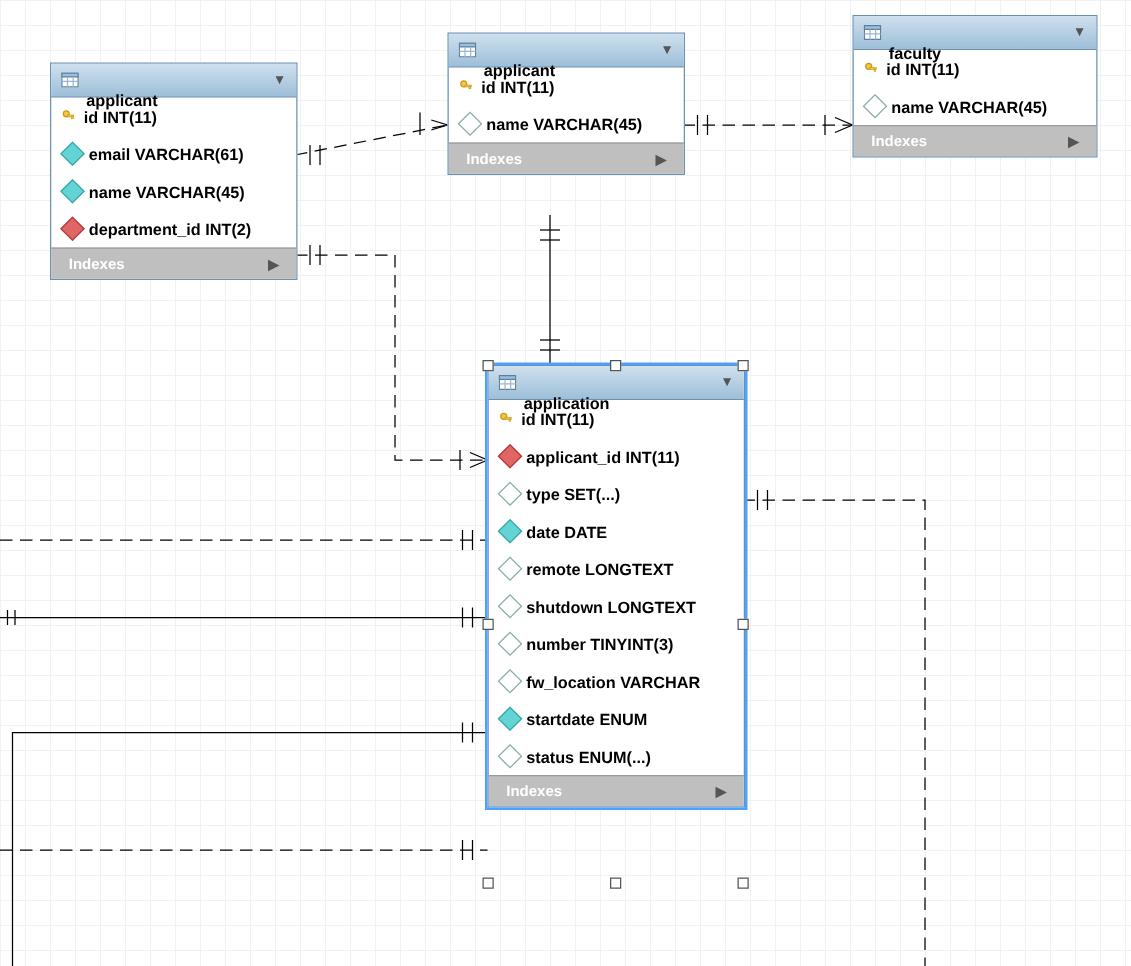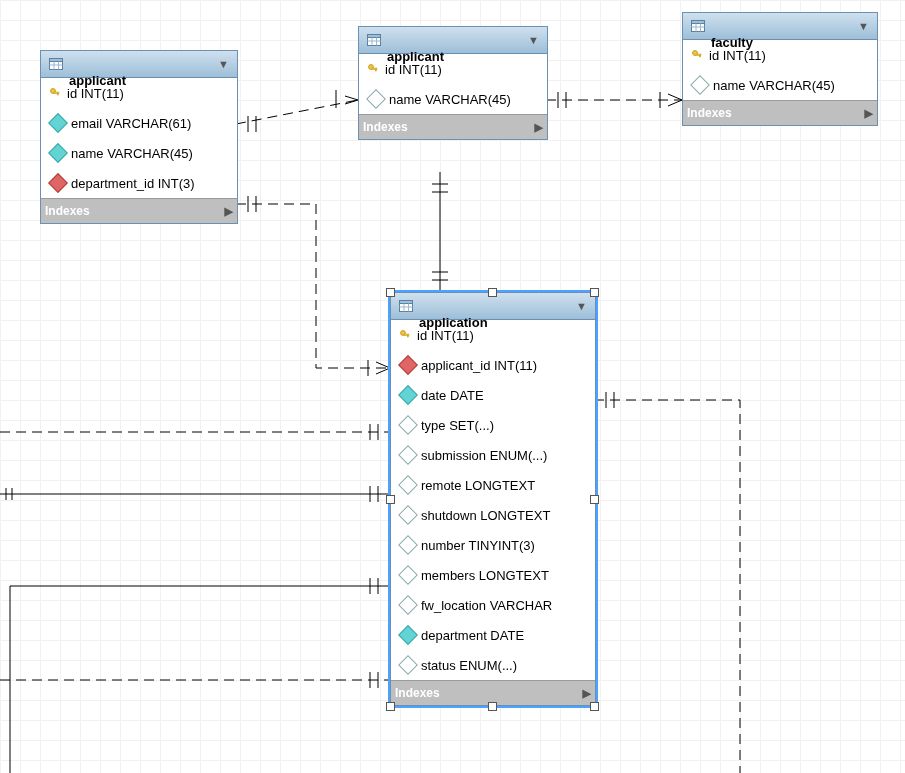--- a/index.html
+++ b/index.html
@@ -56,32 +56,33 @@
   .entity .title .chevron {
     font-size: 11px; color: #555;
   }
   .entity .indexes {
     background: #bfbfbf;
     color: #fff;
     height: 24px;
     display: flex;
     align-items: center;
     justify-content: space-between;
-    padding: 0 4px;
+    padding: 0 14px;
     font-weight: bold;
     font-size: 12px;
     border-top: 1px solid #9a9a9a;
   }
   .entity .indexes .chevron { font-size: 11px; color: #555; }
   .col {
     height: 30px;
     display: flex;
     align-items: center;
     padding: 0 8px;
     white-space: nowrap;
+    font-weight: bold;
   }
   .col .ic {
     width: 12px; height: 12px;
     margin-right: 6px;
     flex: 0 0 auto;
   }
   
   .diamond {
     transform: rotate(45deg);
     width: 8px; height: 8px;
@@ -200,21 +201,21 @@
       <div class="col">
         <span class="ic diamond d-solid-teal"></span>
         <span>email VARCHAR(61)</span>
       </div>
       <div class="col">
         <span class="ic diamond d-solid-teal"></span>
         <span>name VARCHAR(45)</span>
       </div>
       <div class="col">
         <span class="ic diamond d-solid-red"></span>
-        <span>department_id INT(3)</span>
+        <span>department_id INT(2)</span>
       </div>
       <div class="indexes">
         <span>Indexes</span>
         <span class="chevron">▶</span>
       </div>
     </div>
     <div class="entity" style="left: 358px; top: 26px; width: 188px;">
       <div class="title">
         <svg class="table-icon" viewBox="0 0 14 12">
           <rect x="0.5" y="0.5" width="13" height="11" fill="#fff" stroke="#5a7fa3"></rect>
@@ -290,54 +291,46 @@
           <rect x="5" y="5" width="5" height="1.6" fill="#f5c542" stroke="#c79a1e" stroke-width="0.5"></rect>
           <rect x="8.2" y="6" width="1.4" height="2" fill="#f5c542" stroke="#c79a1e" stroke-width="0.5"></rect>
         </svg>
         <span>id INT(11)</span>
       </div>
       <div class="col">
         <span class="ic diamond d-solid-red"></span>
         <span>applicant_id INT(11)</span>
       </div>
       <div class="col">
+        <span class="ic diamond d-hollow"></span>
+        <span>type SET(...)</span>
+      </div>
+      <div class="col">
         <span class="ic diamond d-solid-teal"></span>
         <span>date DATE</span>
       </div>
       <div class="col">
         <span class="ic diamond d-hollow"></span>
-        <span>type SET(...)</span>
-      </div>
-      <div class="col">
-        <span class="ic diamond d-hollow"></span>
-        <span>submission ENUM(...)</span>
-      </div>
-      <div class="col">
-        <span class="ic diamond d-hollow"></span>
         <span>remote LONGTEXT</span>
       </div>
       <div class="col">
         <span class="ic diamond d-hollow"></span>
         <span>shutdown LONGTEXT</span>
       </div>
       <div class="col">
         <span class="ic diamond d-hollow"></span>
         <span>number TINYINT(3)</span>
       </div>
       <div class="col">
         <span class="ic diamond d-hollow"></span>
-        <span>members LONGTEXT</span>
-      </div>
-      <div class="col">
-        <span class="ic diamond d-hollow"></span>
         <span>fw_location VARCHAR</span>
       </div>
       <div class="col">
         <span class="ic diamond d-solid-teal"></span>
-        <span>department DATE</span>
+        <span>startdate ENUM</span>
       </div>
       <div class="col">
         <span class="ic diamond d-hollow"></span>
         <span>status ENUM(...)</span>
       </div>
       <div class="indexes">
         <span>Indexes</span>
         <span class="chevron">▶</span>
       </div>
     </div>

